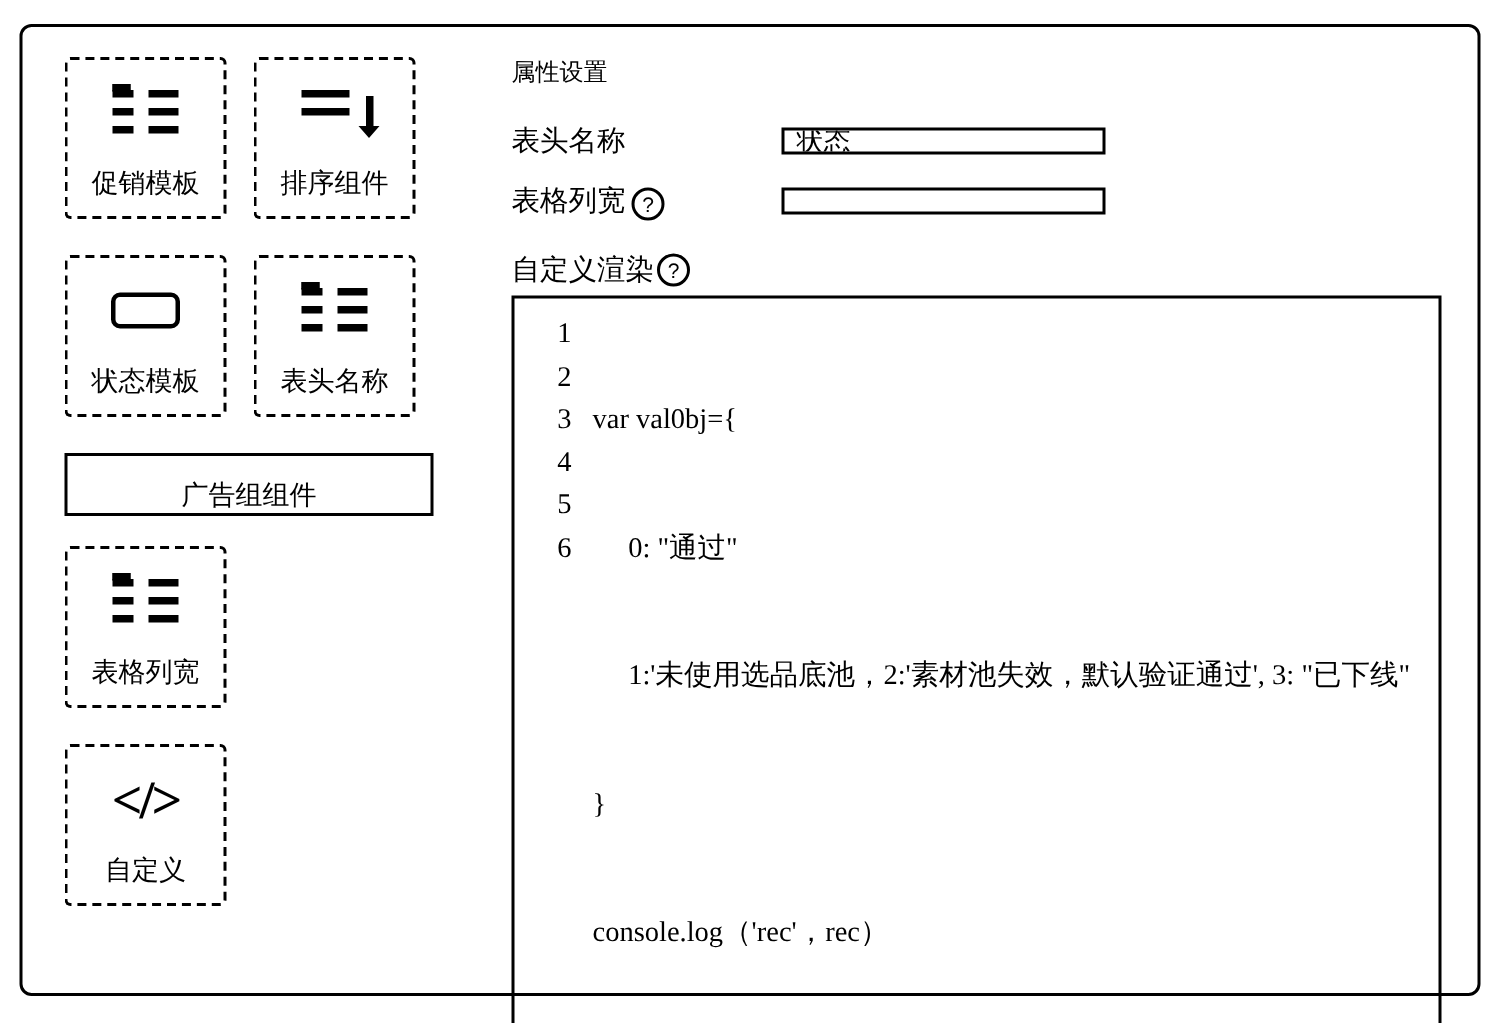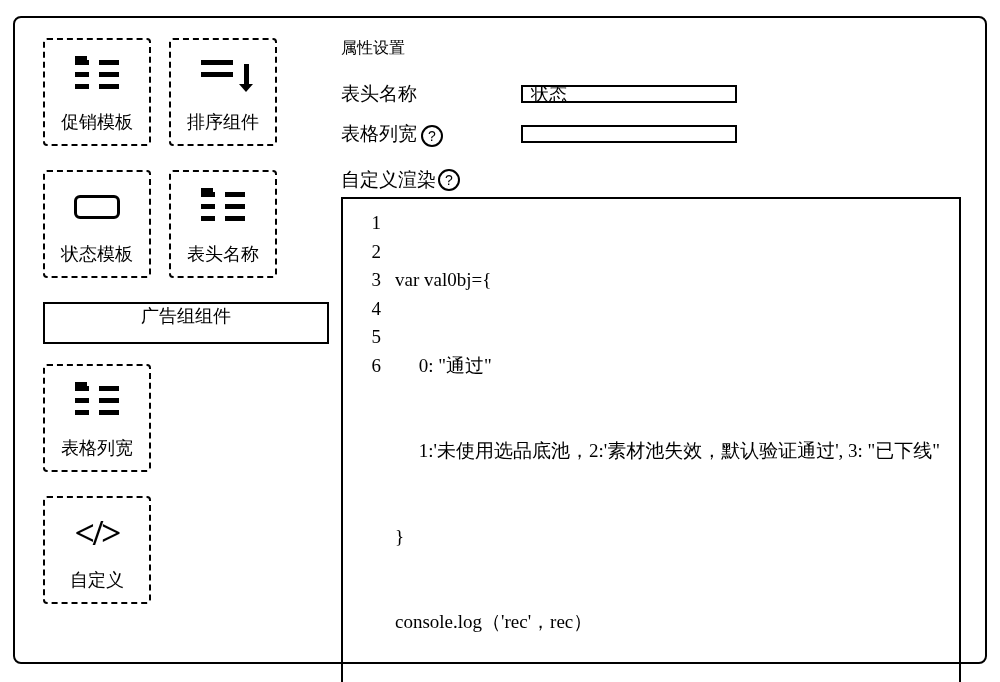--- a/index.html
+++ b/index.html
@@ -51,24 +51,24 @@
       display: flex;
       align-items: center;
       justify-content: center;
     }
     .tile-label {
       font-size: 18px;
       color: #000;
     }
     .wide-tile {
       border: 2px solid #000;
-      width: 286px;
+      width: 246px;
       height: 42px;
       display: flex;
-      align-items: flex-start;
+      align-items: flex-end;
       justify-content: center;
       font-size: 18px;
       margin-bottom: 20px;
     }
     
     .icon-lines {
       width: 44px;
       height: 38px;
       position: relative;
     }

